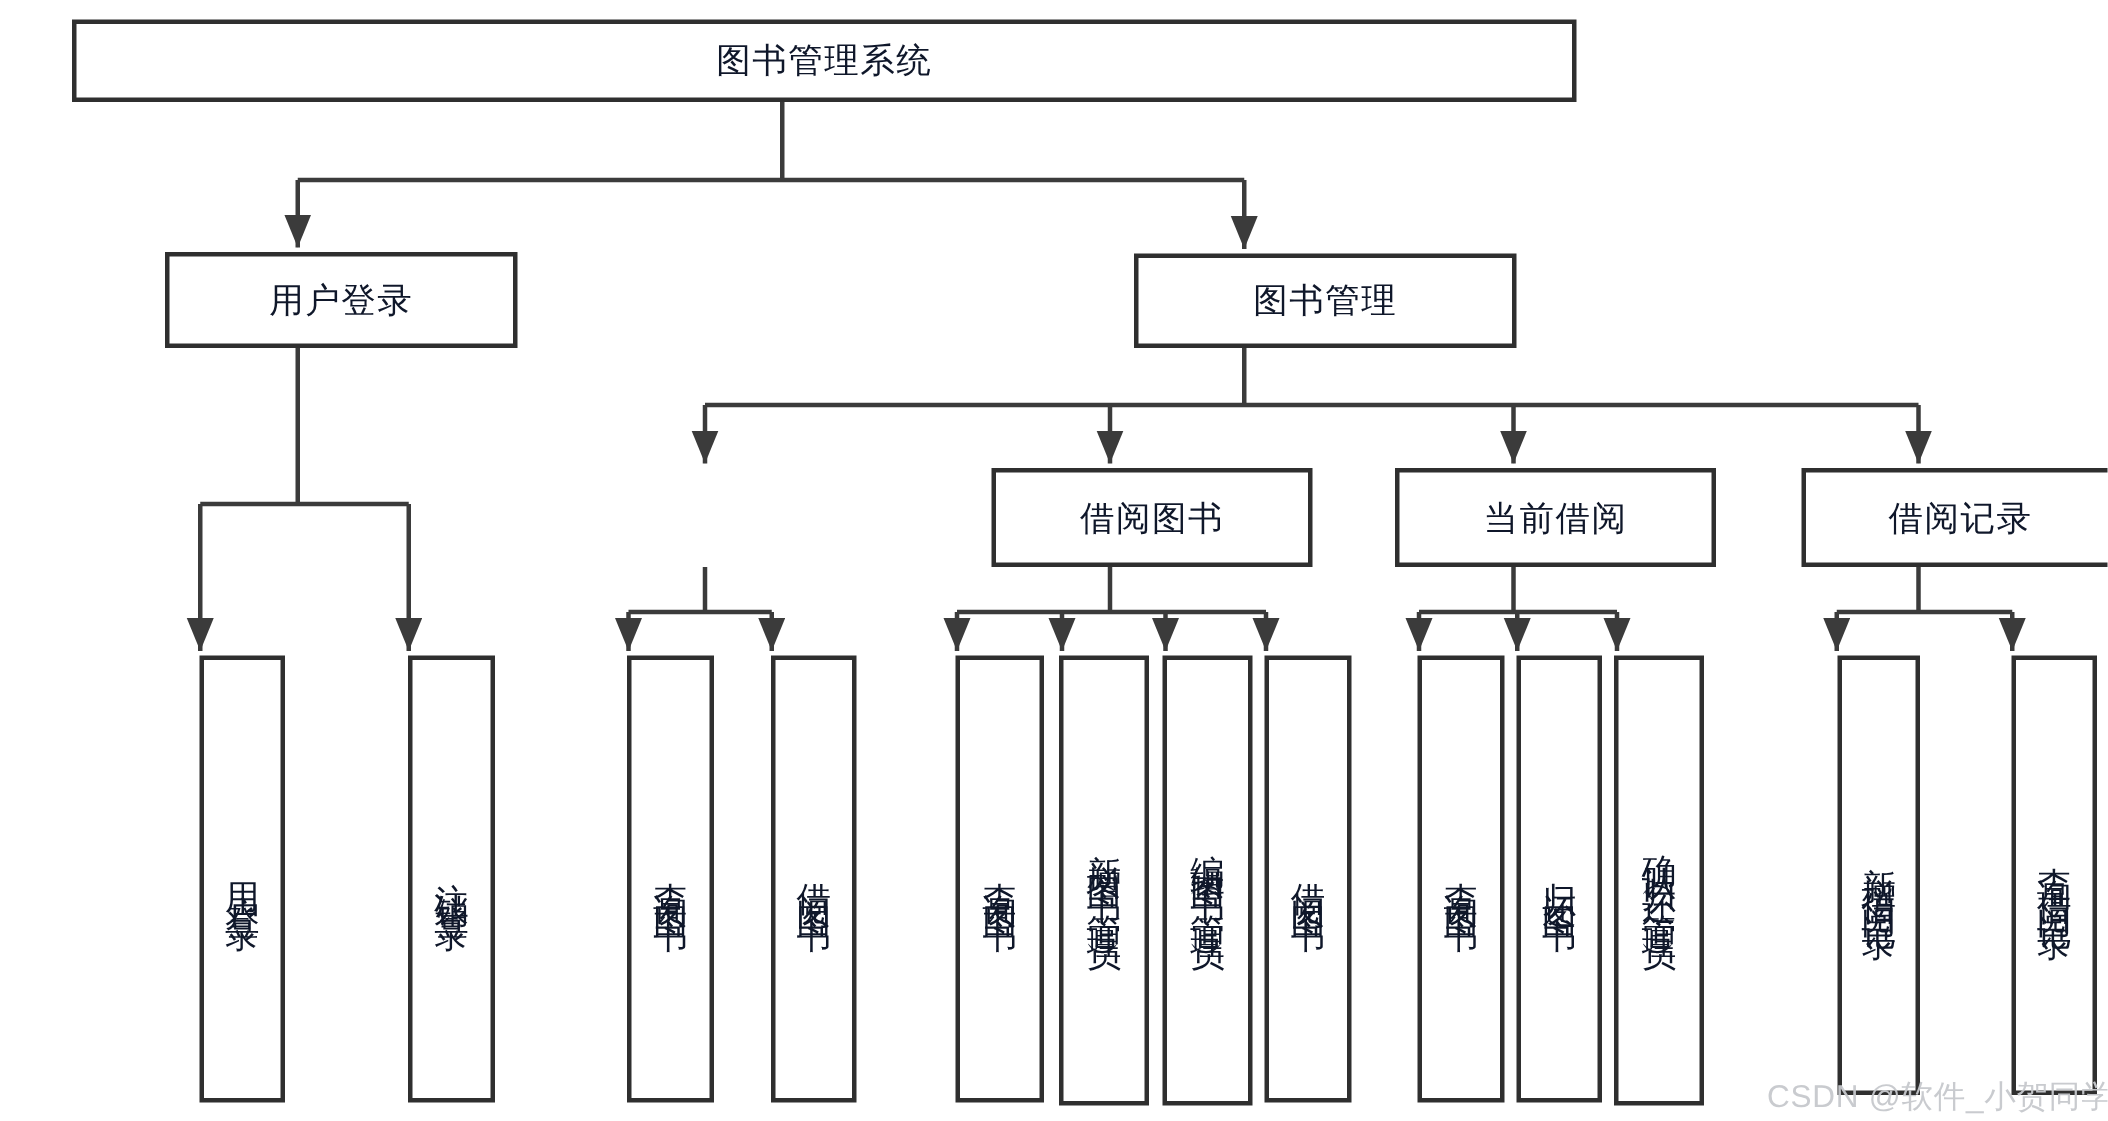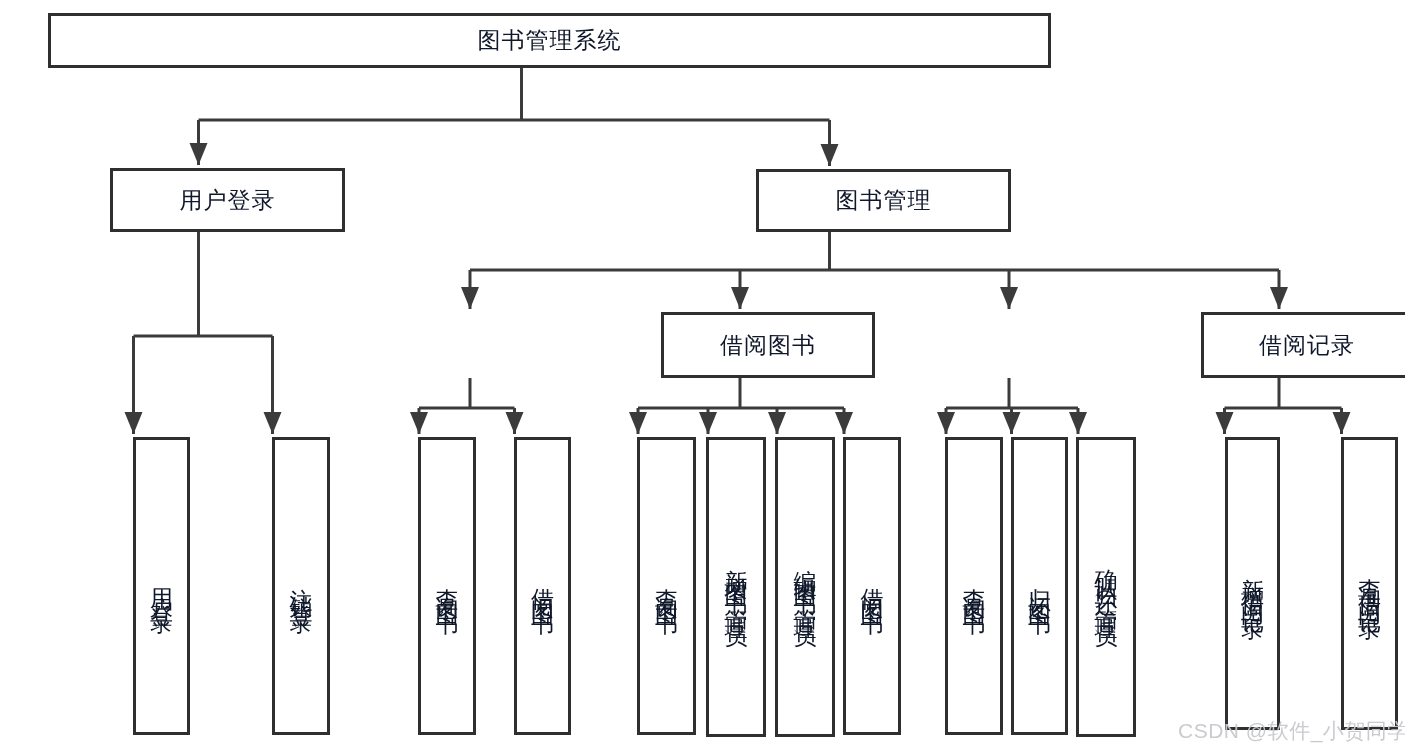--- a/index.html
+++ b/index.html
@@ -94,20 +94,23 @@
   <div class="node h" style="left:82px;top:168px;width:235px;height:64px">
     <span>用户登录</span>
   </div>
   <div class="node h" style="left:728px;top:169px;width:255px;height:63px">
     <span>图书管理</span>
   </div>
 
   <div class="node h" style="left:633px;top:312px;width:214px;height:66px">
     <span>借阅图书</span>
   </div>
+  <div class="node h" style="left:902px;top:312px;width:214px;height:66px">
+    <span>当前借阅</span>
+  </div>
   <div class="node h" style="left:1173px;top:312px;width:212px;height:66px">
     <span>借阅记录</span>
   </div>
 
   <div class="node v" style="left:105px;top:437px;width:57px;height:298px">
     <span>用户登录</span>
   </div>
   <div class="node v" style="left:244px;top:437px;width:58px;height:298px">
     <span>注销登录</span>
   </div>

